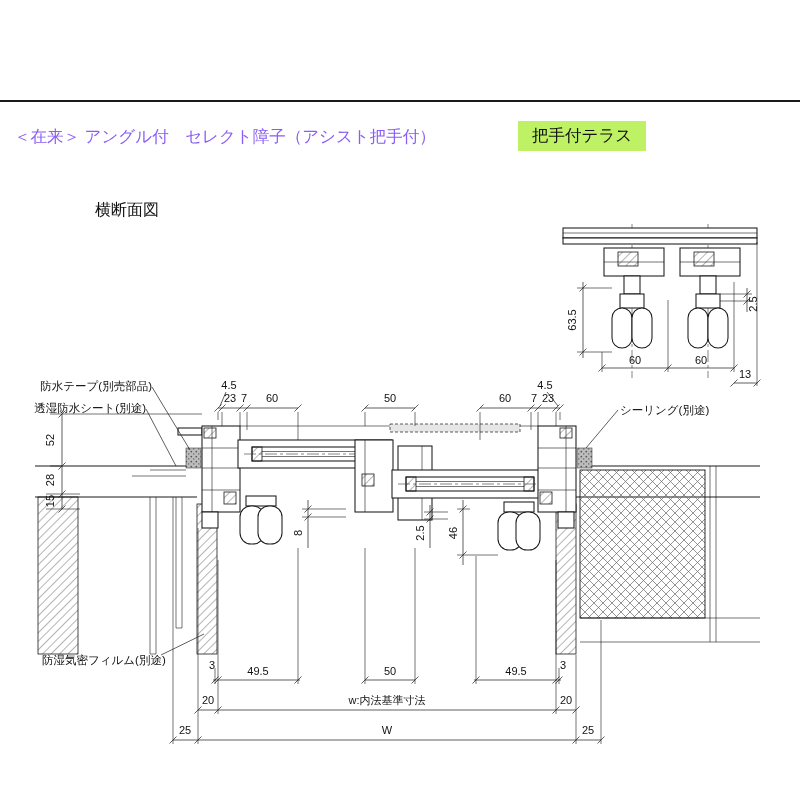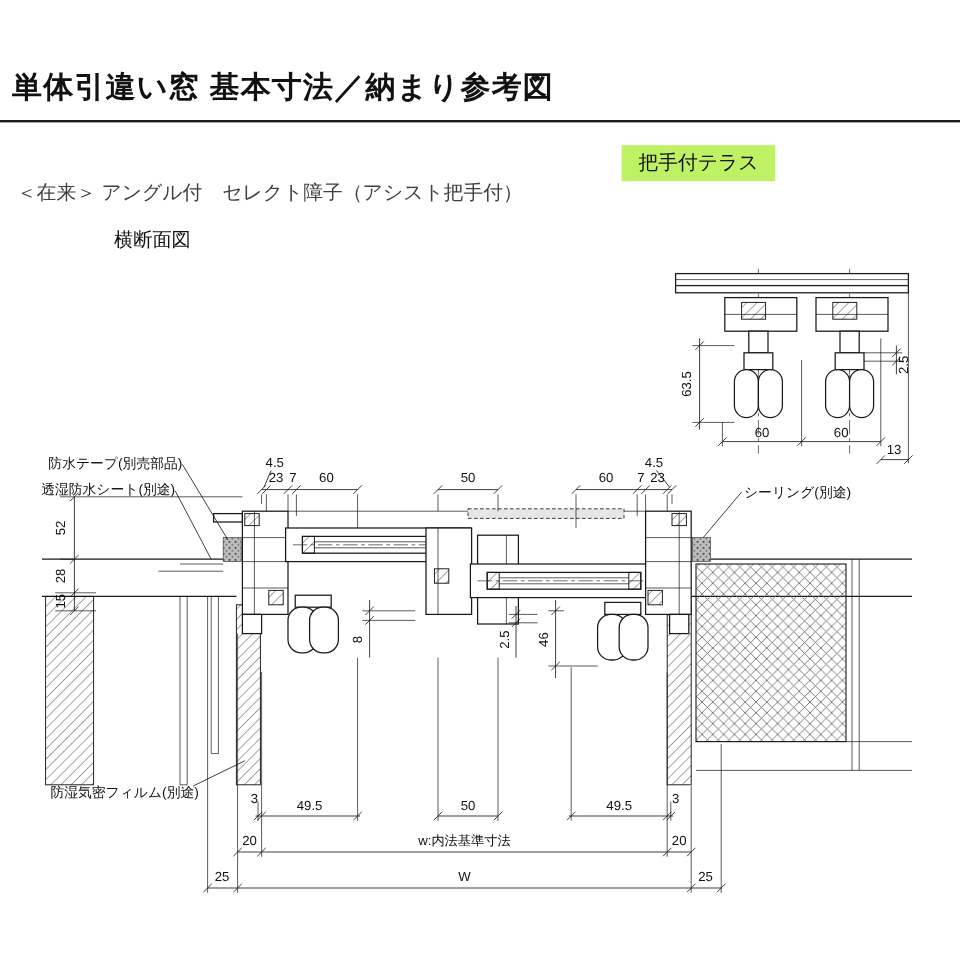--- a/index.html
+++ b/index.html
@@ -1,42 +1,41 @@
 <!DOCTYPE html>
 <html><head>
 <meta charset="utf-8">
 <style>
   html,body{margin:0;padding:0;}
   body{width:800px;height:800px;background:#ffffff;font-family:"Liberation Sans",sans-serif;color:#111;position:relative;overflow:hidden;}
   .page{position:absolute;inset:0;width:800px;height:800px;}
   .title{position:absolute;left:10px;top:56px;font-size:25px;font-weight:bold;letter-spacing:1px;color:#111;}
   .title-rule{position:absolute;left:0;top:100px;width:800px;height:2px;background:#1a1a1a;}
-  .subtitle{position:absolute;left:14px;top:126px;font-size:16.5px;color:#404040;white-space:pre;margin-top:24px;}
+  .subtitle{position:absolute;left:14px;top:126px;font-size:16.5px;color:#8b5cf6;white-space:pre;}
   .badge{position:absolute;left:518px;top:121px;background:#bef264;padding:4px 14px;font-size:16.5px;color:#111;}
-  .section-label{position:absolute;left:95px;top:190px;font-size:16px;color:#111;}
+  .section-label{position:absolute;left:95px;top:200px;font-size:16px;color:#111;}
   svg{position:absolute;left:0;top:0;}
   .o{fill:#ffffff;stroke:#1a1a1a;stroke-width:1.05;}
   .n{fill:none;stroke:#1a1a1a;stroke-width:1.05;}
   .t{fill:none;stroke:#1a1a1a;stroke-width:0.6;}
   .h{fill:url(#hatch);stroke:#1a1a1a;stroke-width:0.8;}
   .xh{fill:url(#xhatch);stroke:#1a1a1a;stroke-width:0.9;}
   .sp{fill:url(#speckle);stroke:#444;stroke-width:0.6;}
   .dim{fill:none;stroke:#1a1a1a;stroke-width:0.7;}
   .cl{fill:none;stroke:#333;stroke-width:0.6;stroke-dasharray:12 3 3 3;}
   .scr{fill:#e6e6e6;stroke:#333;stroke-width:0.8;stroke-dasharray:3 2;}
   text{font-family:"Liberation Sans",sans-serif;fill:#111;}
   .dt{font-size:11px;text-anchor:middle;}
   .lt{font-size:11.5px;}
 </style>
 </head>
 <body>
 
 <div class="page">
 
-  <div class="title">単体引違い窓 基本寸法／納まり参考図</div>
   <div class="title-rule"></div>
   <div class="subtitle">＜在来＞ アングル付　セレクト障子（アシスト把手付）</div>
   <div class="badge">把手付テラス</div>
   <div class="section-label">横断面図</div>
 
   <svg width="800" height="800" viewBox="0 0 800 800">
     <defs>
       <pattern id="hatch" width="6" height="6" patternUnits="userSpaceOnUse" patternTransform="rotate(45)">
         <line x1="0" y1="0" x2="0" y2="6" stroke="#444" stroke-width="0.8"></line>
       </pattern>

